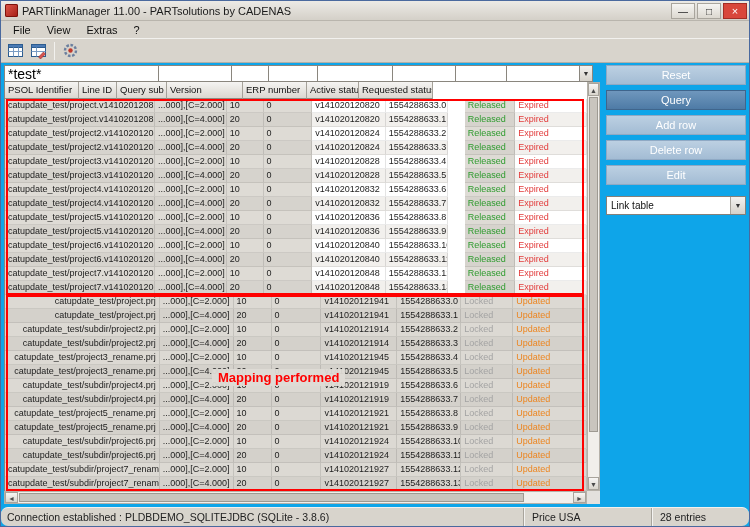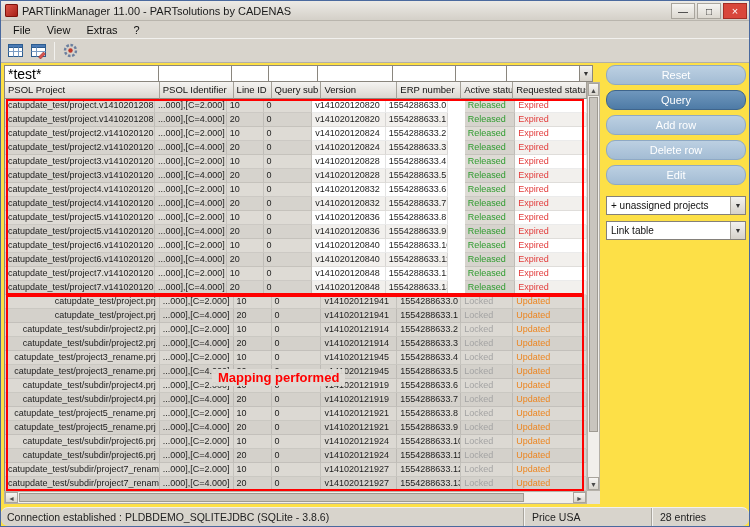--- a/index.html
+++ b/index.html
@@ -1,17 +1,17 @@
 <!DOCTYPE html>
 <html><head>
 <meta charset="utf-8">
 <style>
   * { box-sizing: border-box; margin: 0; padding: 0; }
   body { font-family: "Liberation Sans", "DejaVu Sans", sans-serif; background: #fff; }
-  .window { width: 750px; height: 527px; border: 1px solid #4a699e; background: #fde047;
+  .window { width: 750px; height: 527px; border: 1px solid #4a699e; background: #0ea5e9;
             display: flex; flex-direction: column; overflow: hidden; }
 
   
   .titlebar { height: 20px; flex: none; display: flex; align-items: center;
               background: linear-gradient(#eceae6,#d4d0c8); border-bottom: 1px solid #b9b5ad; padding: 0 2px; }
   .t-icon { width: 13px; height: 13px; flex: none; margin: 0 4px 0 2px; border-radius: 2px;
             background: linear-gradient(135deg,#e05a4e,#a31b12); box-shadow: inset 0 0 0 1px #7c120b; }
   .t-title { font-size: 11px; color: #1a1a1a; flex: 1; white-space: nowrap; overflow: hidden; }
   .t-btns { display: flex; height: 16px; }
   .t-btn { width: 24px; text-align: center; font-size: 10px; line-height: 15px; color: #222;
@@ -91,21 +91,21 @@
   .hscroll .arr { position: absolute; top: 0; height: 11px; width: 13px; font-size: 7px; line-height: 11px;
                   text-align: center; color: #4a4a4a; background: linear-gradient(#f7f6f4,#d9d5cd); border: 1px solid #a8a49c; }
   .hscroll .left { left: 0; }
   .hscroll .right { right: 0; }
   .hthumb { position: absolute; left: 14px; top: 1px; height: 9px; width: 505px;
             background: #c9c5be; border: 1px solid #9e9a92; }
   .scroll-corner { width: 13px; background: #e3e1dd; }
 
   
   .side-panel { flex: 1; margin-left: 6px; display: flex; flex-direction: column; }
-  .btn { height: 20px; margin-bottom: 5px; border: 1px solid #8fa9c4; border-radius: 9px; color: #fff;
+  .btn { height: 20px; margin-bottom: 5px; border: 1px solid #8fa9c4; border-radius: 0; color: #fff;
          font-size: 11px; font-family: inherit; background: linear-gradient(#bcd0e2,#a3bcd4); cursor: default; text-align: center; }
   .btn.primary { background: linear-gradient(#6f97bd,#4e7ba6); border-color: #3f658c; }
   .combo { height: 19px; margin-bottom: 6px; display: flex; border: 1px solid #84807a; background: #fff; }
   .combo-text { flex: 1; font-size: 10px; line-height: 17px; padding-left: 4px; white-space: nowrap; overflow: hidden; color: #111; }
   .combo-arrow { width: 15px; flex: none; text-align: center; font-size: 7px; line-height: 17px; color: #333;
                  background: linear-gradient(#f2f1ef,#d6d2ca); border-left: 1px solid #a8a49c; }
   .combo-gap { height: 6px; }
 
   
   .statusbar { height: 19px; flex: none; display: flex; align-items: center; background: #d8d4cc;
@@ -178,21 +178,20 @@
         <span class="filter-cell w4"></span>
         <span class="filter-cell w5"></span>
         <span class="filter-cell w6"></span>
         <span class="filter-cell w7"></span>
         <span class="filter-combo">▼</span>
       </div>
 
       <div class="grid-body">
         <div class="grid">
           <div class="header-row">
-            <div class="h-cell w0">PSOL Project</div>
             <div class="h-cell w1">PSOL Identifier</div>
             <div class="h-cell w2">Line ID</div>
             <div class="h-cell w3">Query sub ID</div>
             <div class="h-cell w4">Version</div>
             <div class="h-cell w5">ERP number</div>
             <div class="h-cell w6">Active status</div>
             <div class="h-cell w7">Requested status</div>
           </div>
           <div class="rows">
               <div class="row g1">
@@ -499,24 +498,20 @@
     </div>
 
     <div class="side-panel">
       <button class="btn">Reset</button>
       <button class="btn primary">Query</button>
       <button class="btn">Add row</button>
       <button class="btn">Delete row</button>
       <button class="btn">Edit</button>
       <div class="combo-gap"></div>
       <div class="combo">
-        <span class="combo-text">+ unassigned projects</span>
-        <span class="combo-arrow">▼</span>
-      </div>
-      <div class="combo">
         <span class="combo-text">Link table</span>
         <span class="combo-arrow">▼</span>
       </div>
     </div>
 
   </div>
 
   <div class="statusbar">
     <span class="sb-conn">Connection established : PLDBDEMO_SQLITEJDBC (SQLite - 3.8.6)</span>
     <span class="sb-sec sb-price">Price USA</span>

